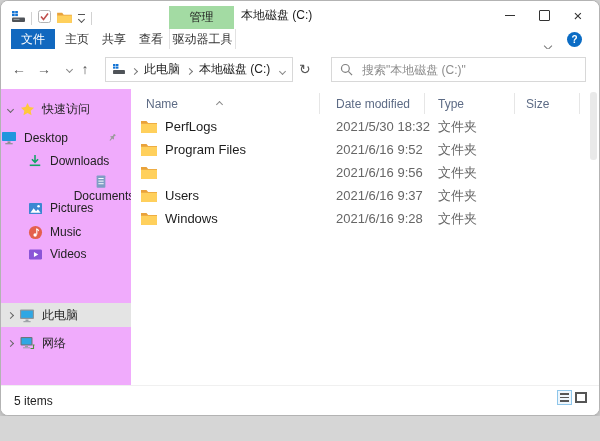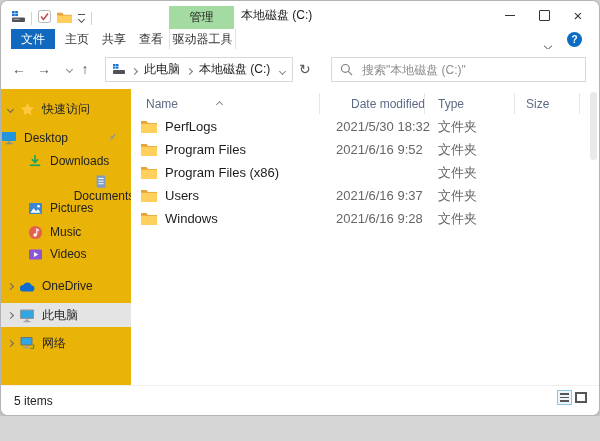--- a/index.html
+++ b/index.html
@@ -40,21 +40,21 @@
             font-size:14px;color:#555;width:20px;}
   .addrbox{position:absolute;left:104px;top:8px;width:188px;height:25px;border:1px solid #d8d8d8;
            box-sizing:border-box;display:flex;align-items:center;gap:6px;padding:0 7px;font-size:12px;color:#222;}
   .crumbsep{color:#777;margin:0 1px;}
   .refresh{position:absolute;left:298px;top:0;height:40px;display:flex;align-items:center;font-size:14px;color:#555;}
   .searchbox{position:absolute;left:330px;top:8px;width:255px;height:25px;border:1px solid #d8d8d8;
              box-sizing:border-box;display:flex;align-items:center;padding:0 8px;gap:7px;}
   .searchbox input{border:none;outline:none;flex:1;font-size:12px;color:#444;font-family:inherit;background:transparent;}
   .searchbox input::placeholder{color:#8d8d8d;opacity:1;}
   
-  .sidebar{position:absolute;left:0;top:88px;width:130px;bottom:29px;background:#eab308;}
+  .sidebar{position:absolute;left:0;top:88px;width:130px;bottom:29px;background:#f0abfc;}
   .srow{position:absolute;left:0;width:130px;height:22px;display:flex;align-items:center;font-size:12px;color:#222;}
   .srow .chvslot{width:18px;display:flex;justify-content:center;color:#666;}
   .srow .ic{width:16px;height:16px;display:flex;align-items:center;justify-content:center;margin-right:7px;flex:0 0 16px;}
   .srow .pin{position:absolute;right:14px;top:5px;}
   .srow.selected{background:#e4e4e4;}
   .mainborder{position:absolute;left:130px;top:88px;bottom:29px;width:1px;background:#ededed;}
   
   .main{position:absolute;left:130px;top:88px;right:0;bottom:29px;background:#fff;}
   .colheader{position:absolute;top:4px;height:21px;font-size:12px;color:#5d6b85;display:flex;align-items:center;}
   .colsep{position:absolute;top:4px;height:21px;width:1px;background:#e6e6e6;}
@@ -267,31 +267,20 @@
           <svg width="15" height="15" viewBox="0 0 16 16">
             <circle cx="8" cy="8" r="7" fill="#e4604e"></circle>
             <rect x="8.8" y="3.8" width="1.2" height="6.3" fill="#fff"></rect>
             <circle cx="7.6" cy="10.6" r="1.8" fill="#fff"></circle>
             <path d="M8.8 3.8 q3 .4 3 2.6 l-1.2 .3 q0-1.7-1.8-1.9 Z" fill="#fff"></path>
           </svg>
         </span>
         <span>Music</span>
       </div>
 
-      <div class="srow" style="top:186px;">
-        <span class="chvslot">
-            <span class="chv right sm"></span>
-          </span>
-        <span class="ic">
-          <svg width="16" height="11" viewBox="0 0 16 11">
-            <path d="M4 10.5 a3.2 3.2 0 0 1 .3-6.4 A4.4 4.4 0 0 1 12.6 4.6 a2.9 2.9 0 0 1 -.3 5.9 Z" fill="#0e6cd0"></path>
-          </svg>
-        </span>
-        <span>OneDrive</span>
-      </div>
 
       <div class="srow selected" style="top:214px;height:24px;">
         <span class="chvslot">
             <span class="chv right sm"></span>
           </span>
         <span class="ic">
           <svg width="16" height="15" viewBox="0 0 16 15">
             <rect x="1" y="1.5" width="14" height="9.5" rx="1" fill="#90959a"></rect>
             <rect x="2.2" y="2.7" width="11.6" height="7.1" fill="#2fa7e4"></rect>
             <rect x="6.5" y="11.5" width="3" height="1.5" fill="#9a9ea3"></rect>
@@ -317,21 +306,21 @@
         <span>网络</span>
       </div>
     </div>
 
     <div class="mainborder"></div>
 
     <div class="main">
       <span class="sortind"><span class="chv up sm"></span></span>
       <div class="colheader" style="left:15px;">Name</div>
       <div class="colsep" style="left:188px;"></div>
-      <div class="colheader" style="left:205px;margin-left:15px;">Date modified</div>
+      <div class="colheader" style="left:205px;">Date modified</div>
       <div class="colsep" style="left:293px;"></div>
       <div class="colheader" style="left:307px;">Type</div>
       <div class="colsep" style="left:383px;"></div>
       <div class="colheader" style="left:395px;">Size</div>
       <div class="colsep" style="left:448px;"></div>
 
       <div class="frow" style="top:26px;">
         <span class="fname">
             <span style="display:flex;">
               <svg width="16" height="13" viewBox="0 0 16 13">
@@ -358,22 +347,22 @@
         <span class="ftype">文件夹</span>
       </div>
       <div class="frow" style="top:72px;">
         <span class="fname">
             <span style="display:flex;">
               <svg width="16" height="13" viewBox="0 0 16 13">
                 <path d="M0 1 h5.5 l1.6 2 H16 v9 a1 1 0 0 1 -1 1 H1 a1 1 0 0 1 -1 -1 Z" fill="#e9a23b"></path>
                 <path d="M0 3.8 H16 V12 a1 1 0 0 1 -1 1 H1 a1 1 0 0 1 -1 -1 Z" fill="#ffd05c"></path>
               </svg>
             </span>
-            <span>Program Files (x86)</span>
-          </span>
+          </span>
+        <span class="fdate">2021/6/16 9:56</span>
         <span class="ftype">文件夹</span>
       </div>
       <div class="frow" style="top:95px;">
         <span class="fname">
             <span style="display:flex;">
               <svg width="16" height="13" viewBox="0 0 16 13">
                 <path d="M0 1 h5.5 l1.6 2 H16 v9 a1 1 0 0 1 -1 1 H1 a1 1 0 0 1 -1 -1 Z" fill="#e9a23b"></path>
                 <path d="M0 3.8 H16 V12 a1 1 0 0 1 -1 1 H1 a1 1 0 0 1 -1 -1 Z" fill="#ffd05c"></path>
               </svg>
             </span>

